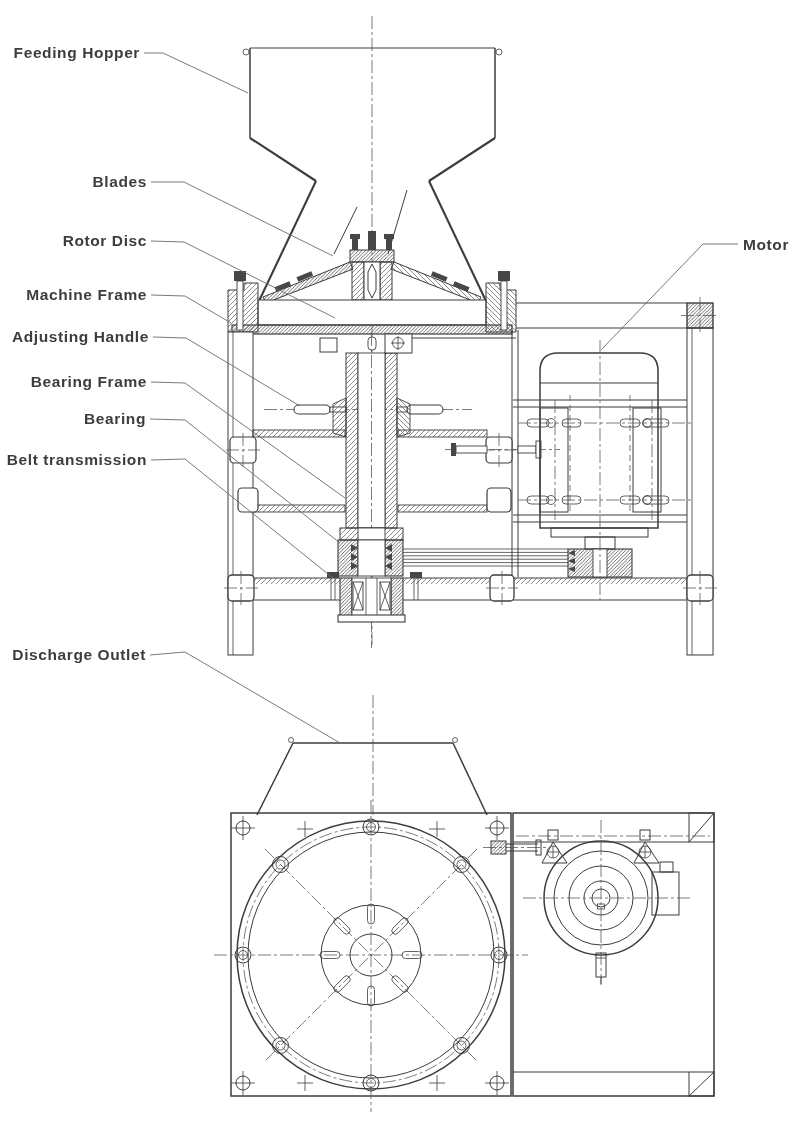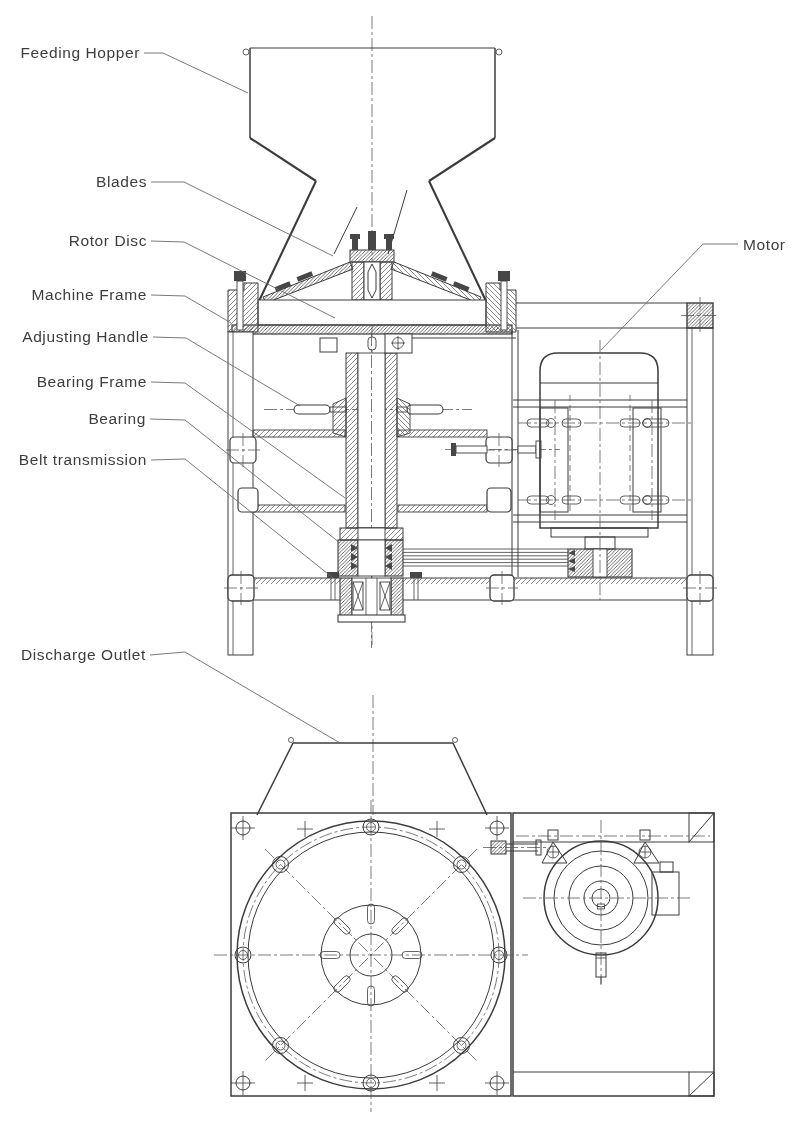--- a/index.html
+++ b/index.html
@@ -1,16 +1,16 @@
 <!DOCTYPE html>
 <html><head>
 <meta charset="utf-8">
 <style>
   html,body{margin:0;padding:0;background:#ffffff;}
-  .stage{position:relative;width:800px;height:1138px;background:#fff;overflow:hidden;}
+  .stage{position:relative;width:800px;height:1138px;background:#fff;overflow:hidden;font-weight:bold;}
   svg{display:block;}
   
   .ln{stroke:#3c3c3c;stroke-width:1;fill:none;stroke-linecap:butt;}
   .h2{stroke-width:2.1;}
   .h15{stroke-width:1.5;}
   .thin{stroke-width:0.8;}
   .cl{stroke:#5a5a5a;stroke-width:0.8;fill:none;stroke-dasharray:13 3 3 3;}
   .dsh{stroke:#5a5a5a;stroke-width:0.8;fill:none;stroke-dasharray:6 4;}
   .leader{stroke:#6a6a6a;stroke-width:0.9;fill:none;}
   .lbl{font-family:"Liberation Sans","DejaVu Sans",sans-serif;font-size:15.5px;letter-spacing:0.6px;fill:#3d3d3d;}

